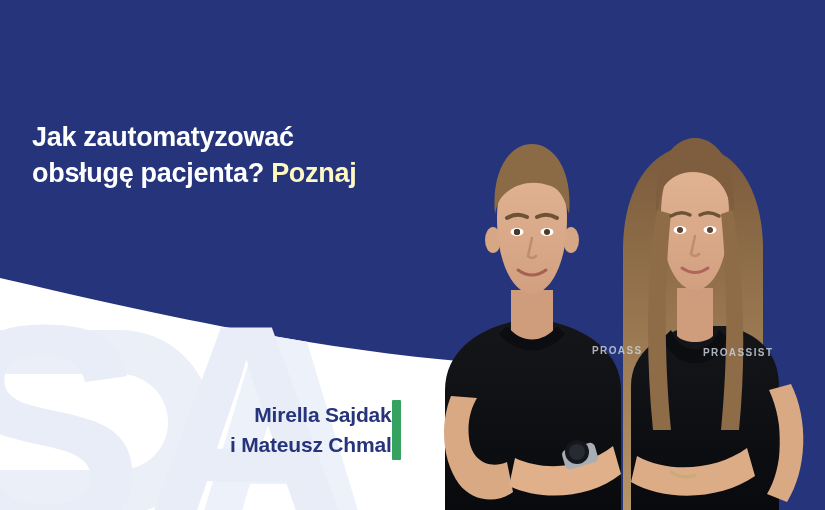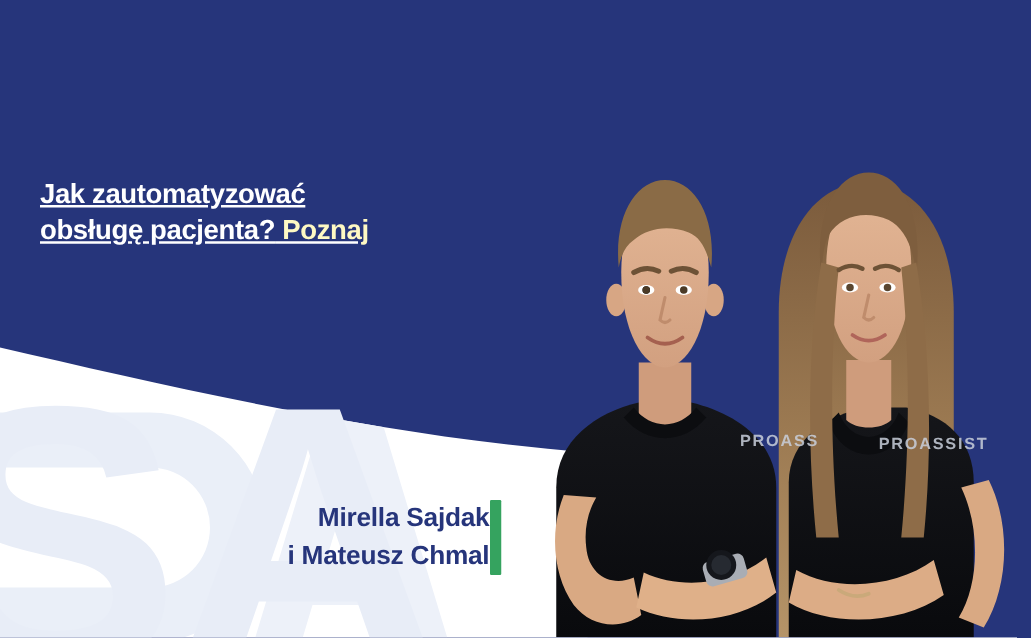--- a/index.html
+++ b/index.html
@@ -31,29 +31,28 @@
     color:#e8edf7;
     white-space:nowrap;
     user-select:none;
     z-index:1;
   }
 
   
   .headline{
     position:absolute;
     left:32px;
-    top:140px;
+    top:120px;
     z-index:6;
     width:430px;
-    font-size:22px;
+    font-size:27px;
     font-weight:700;
     line-height:1.33;
     letter-spacing:-0.3px;
     color:#ffffff;
-    text-decoration:underline;
   }
   .headline .hl-green{color:#fef9c3;}
 
   
   .names-block{
     position:absolute;
     left:230px;
     top:400px;
     z-index:7;
     display:flex;
@@ -84,21 +83,21 @@
     width:400px;
     height:420px;
     z-index:5;
   }
   .photo svg{display:block;width:100%;height:100%;}
 
   .shirt-logo{
     position:absolute;
     z-index:6;
     color:#c9cfdb;
-    font-size:13px;
+    font-size:10px;
     font-weight:600;
     letter-spacing:1.4px;
     opacity:.85;
     white-space:nowrap;
   }
   .shirt-logo.man{left:592px;top:345px;}
   .shirt-logo.woman{left:703px;top:347px;}
 </style>
 </head>
 <body>

